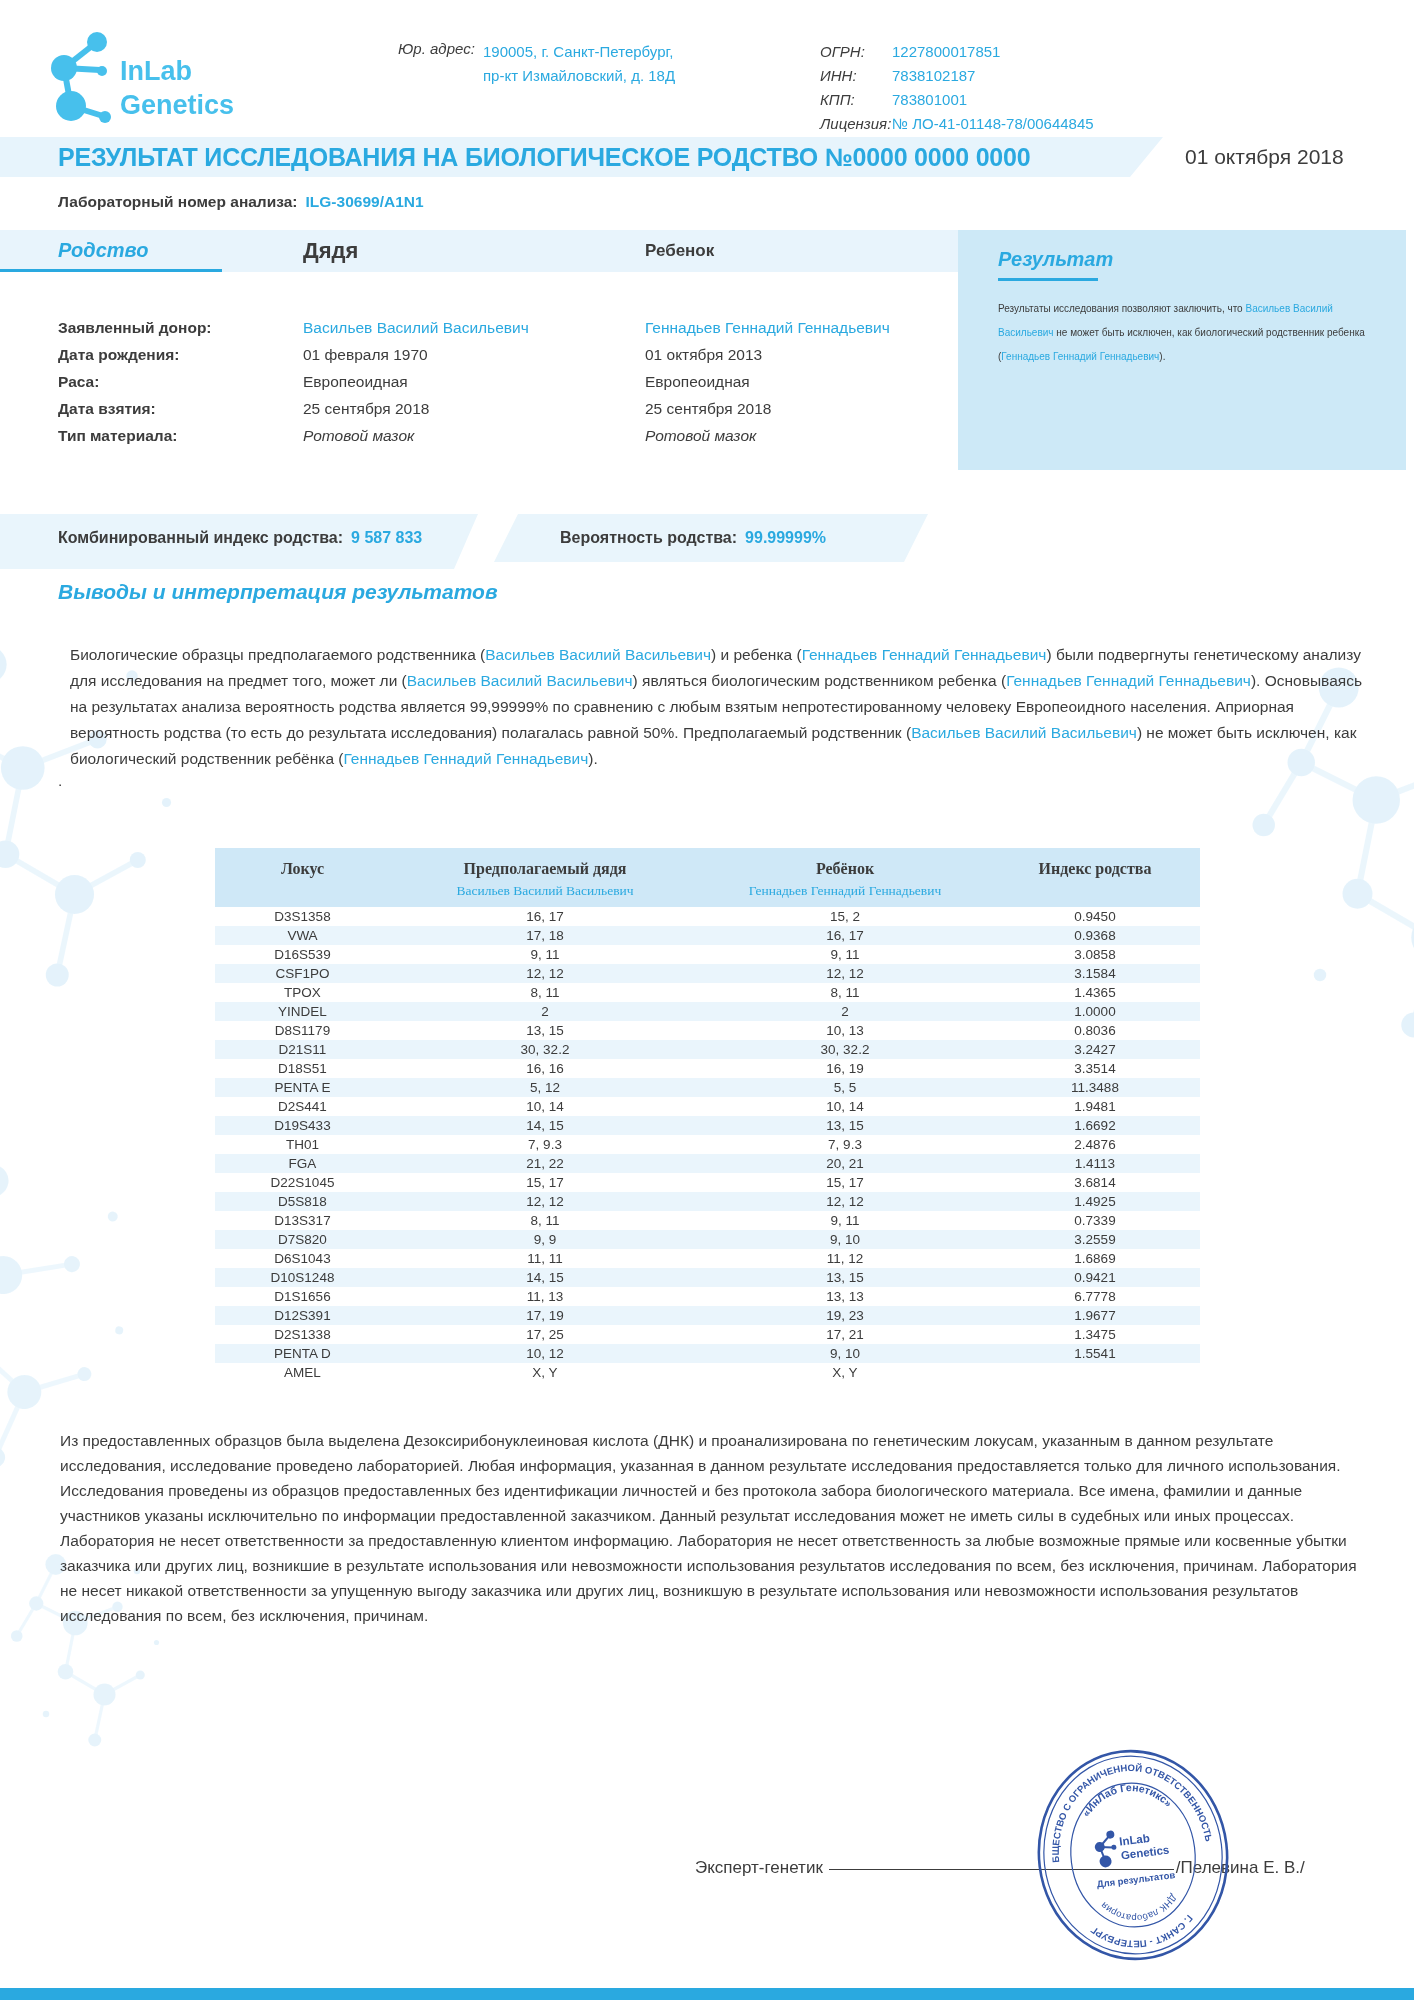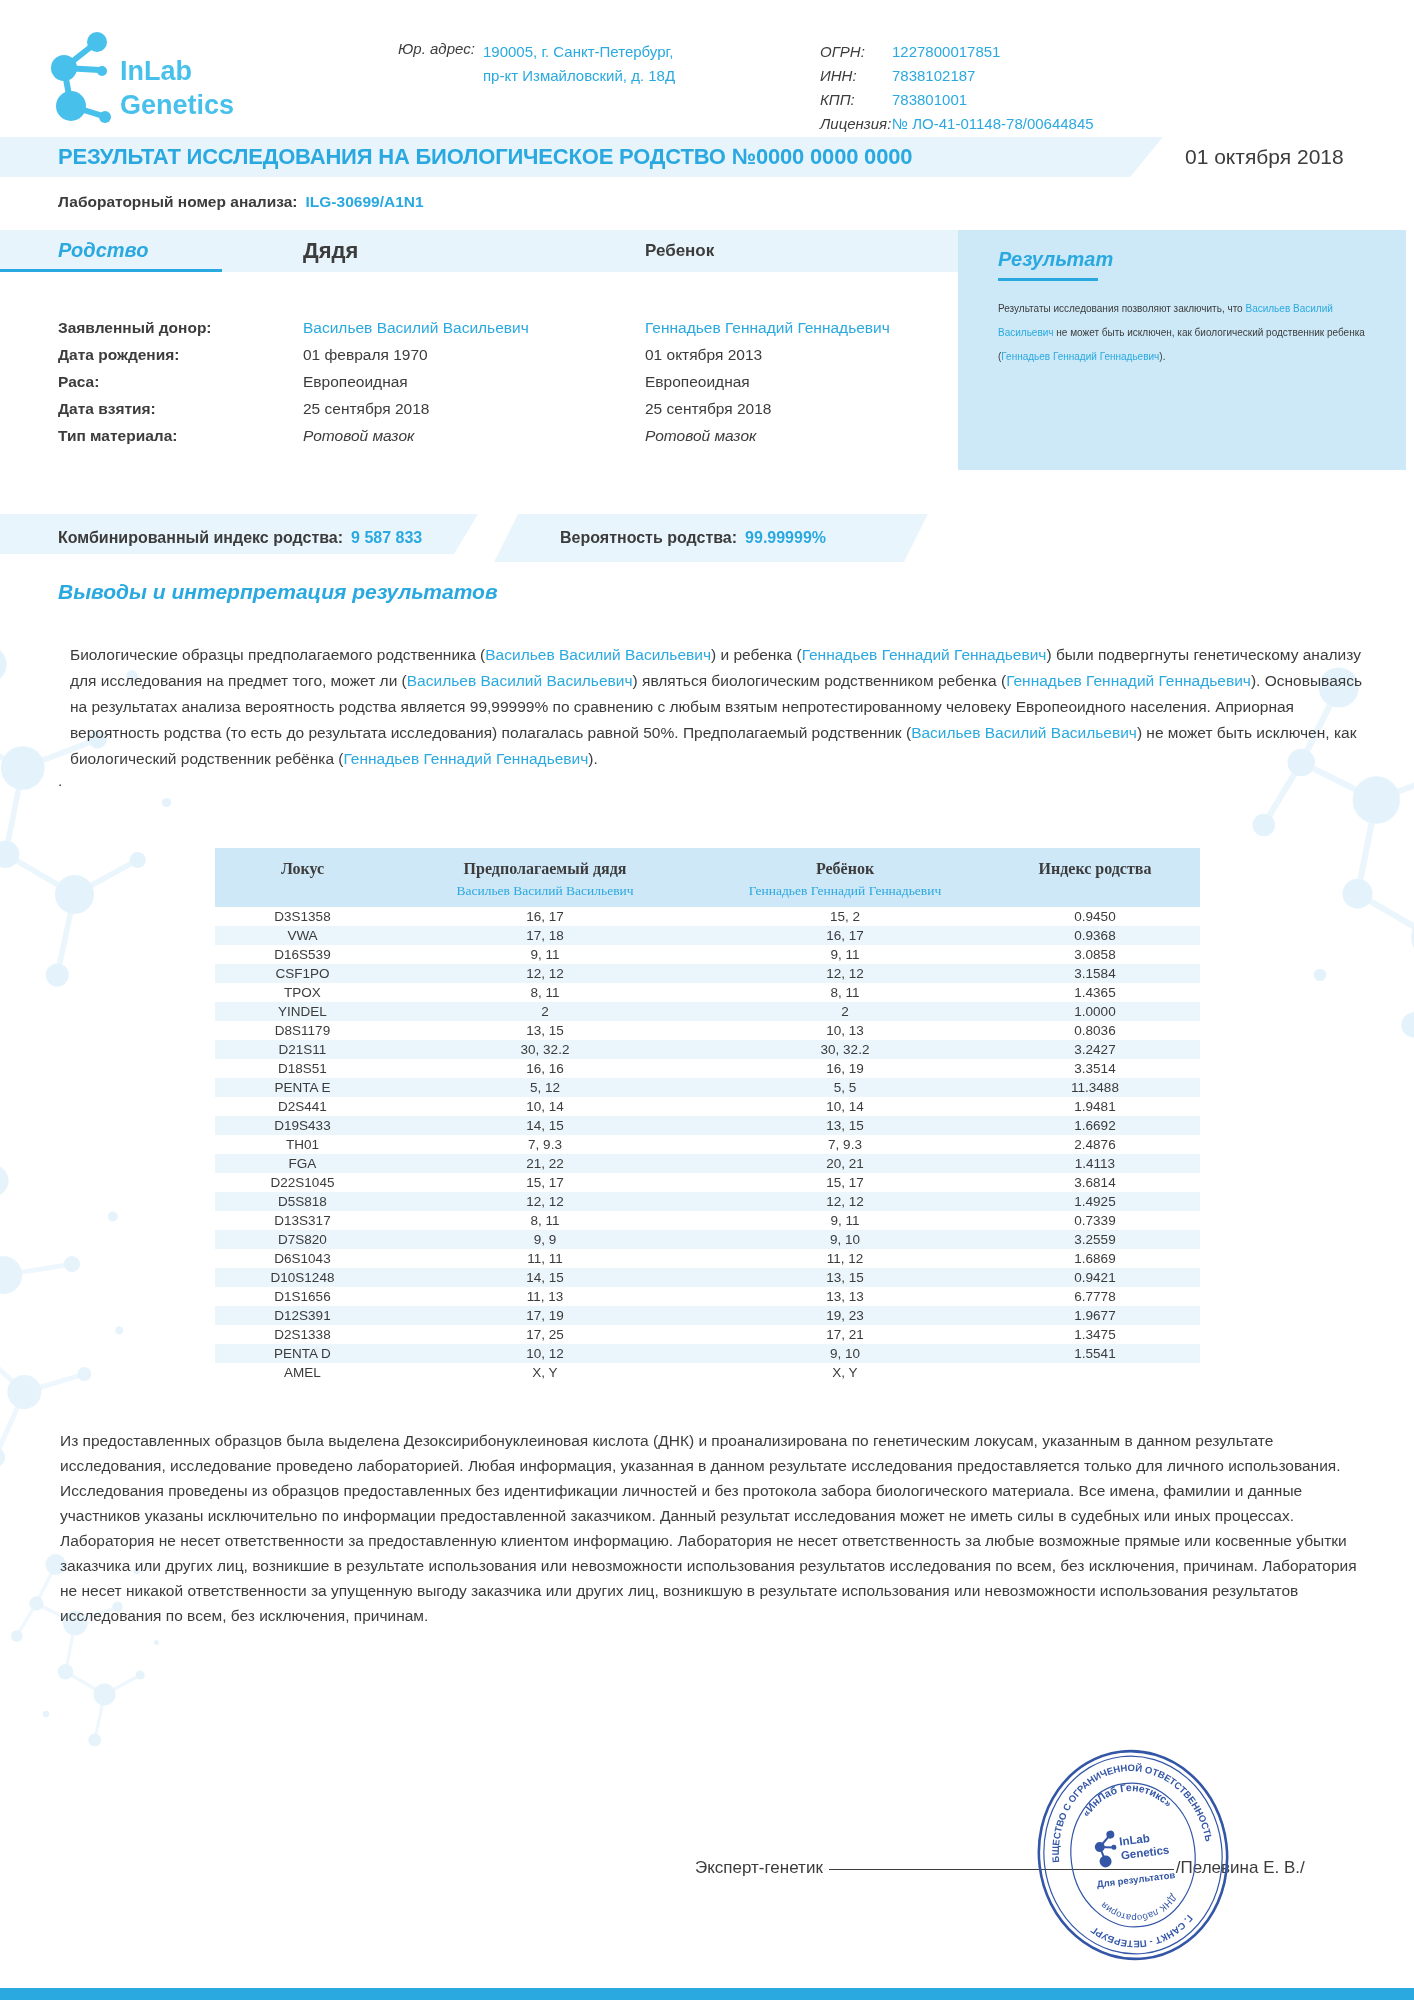--- a/index.html
+++ b/index.html
@@ -18,21 +18,21 @@
   .hdr-value{font-size:15px;}
   #addr-label{left:398px;top:40px;}
   #addr-values{left:483px;top:40px;line-height:24px;}
   #reg-block{left:820px;top:40px;line-height:24px;}
   .reg-row{display:flex;}
   .reg-label{font-style:italic;width:72px;font-size:15px;}
   .reg-value{font-size:15px;color:#2aa9e0;white-space:nowrap;}
   
   #title-band{left:0;top:137px;width:1163px;height:40px;background:#e7f4fc;
     clip-path:polygon(0 0,1163px 0,1130px 100%,0 100%);}
-  #title-text{left:58px;top:137px;height:40px;line-height:40px;font-size:22px;font-weight:bold;color:#2aa9e0;letter-spacing:-0.2px;white-space:nowrap;}
+  #title-text{left:58px;top:137px;height:40px;line-height:40px;font-size:25px;font-weight:bold;color:#2aa9e0;letter-spacing:-0.2px;white-space:nowrap;}
   #title-date{left:1185px;top:137px;height:40px;line-height:40px;font-size:21px;color:#3c3c3c;}
   
   #lab-number{left:58px;top:193px;font-size:15.5px;font-weight:bold;}
   #lab-number .accent{margin-left:8px;}
   
   #kinship-band{left:0;top:230px;width:1062px;height:42px;background:#e8f4fc;}
   #kinship-title{left:58px;top:230px;height:42px;line-height:40px;font-size:20px;font-weight:bold;font-style:italic;color:#2aa9e0;}
   #kinship-underline{left:0;top:269px;width:222px;height:3px;background:#2aa9e0;}
   #kin-col1{left:303px;top:230px;height:42px;line-height:42px;font-size:22px;font-weight:bold;}
   #kin-col2{left:645px;top:230px;height:56px;line-height:42px;font-size:17px;font-weight:bold;}
@@ -42,21 +42,21 @@
   .k-label{position:absolute;left:58px;font-weight:bold;}
   .k-uncle{position:absolute;left:303px;}
   .k-child{position:absolute;left:645px;}
   .k-italic{font-style:italic;}
   
   #result-box{left:958px;top:230px;width:448px;height:240px;background:#cde9f7;box-sizing:border-box;padding:18px 38px 0 40px;}
   #result-title{font-size:20px;font-weight:bold;font-style:italic;color:#2aa9e0;}
   #result-underline{width:100px;height:3px;background:#2aa9e0;margin-top:7px;}
   #result-text{margin-top:16px;font-size:10px;line-height:24px;color:#3c3c3c;}
   
-  #band-index{left:0;top:514px;width:478px;height:40px;background:#e9f5fc;
+  #band-index{left:0;top:514px;width:478px;height:55px;background:#e9f5fc;
     clip-path:polygon(0 0,100% 0,calc(100% - 24px) 100%,0 100%);}
   #band-prob{left:494px;top:514px;width:434px;height:48px;background:#e9f5fc;
     clip-path:polygon(24px 0,100% 0,calc(100% - 24px) 100%,0 100%);}
   .band-inner{height:48px;line-height:48px;font-size:16px;font-weight:bold;white-space:nowrap;}
   #band-index .band-inner{padding-left:58px;}
   #band-prob .band-inner{padding-left:66px;}
   .band-inner .accent{margin-left:8px;}
   
   #conclusions-heading{left:58px;top:580px;font-size:21px;font-weight:bold;font-style:italic;color:#2aa9e0;}
   #conclusion-par{left:70px;top:642px;width:1300px;font-size:15.5px;line-height:26px;color:#3c3c3c;}

